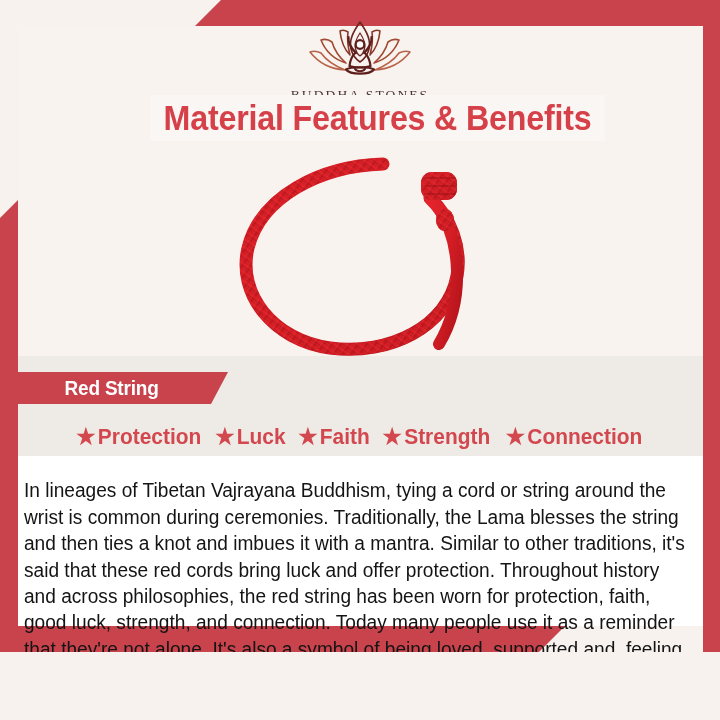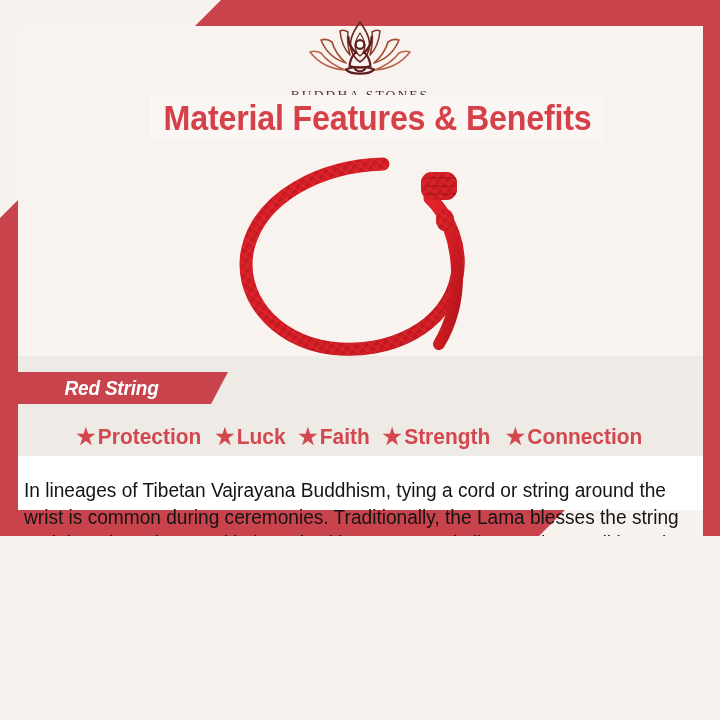--- a/index.html
+++ b/index.html
@@ -4,21 +4,21 @@
 <style>
   html,body{margin:0;padding:0;}
   body{
     width:720px;height:720px;
     background:#f7f2ee;
     font-family:"Liberation Sans", sans-serif;
     overflow:hidden;
   }
   .poster{
     position:relative;
-    width:720px;height:536px;
+    width:720px;height:652px;
     background:#f7f2ee;
     overflow:hidden;
   }
 
   
   .band-top{
     position:absolute;top:0;left:195px;width:525px;height:26px;
     background:#c8434c;
     clip-path:polygon(26px 0,100% 0,100% 100%,0 100%);
   }
@@ -84,21 +84,21 @@
   .product{
     position:absolute;left:215px;top:148px;width:300px;height:210px;
   }
   .product svg{display:block;width:300px;height:210px;}
 
   
   .rs-banner{
     position:absolute;left:0;top:372px;width:228px;height:32px;
     background:#c8434c;
     clip-path:polygon(0 0,100% 0,calc(100% - 17px) 100%,0 100%);
-    display:flex;align-items:center;font-style:italic;
+    display:flex;align-items:center;
   }
   .rs-text{
     margin-left:62px;
     color:#ffffff;font-weight:bold;font-size:20px;
     font-family:"Liberation Sans",sans-serif;
     letter-spacing:-0.2px;
     transform:scaleX(0.95);
   }
 
   

